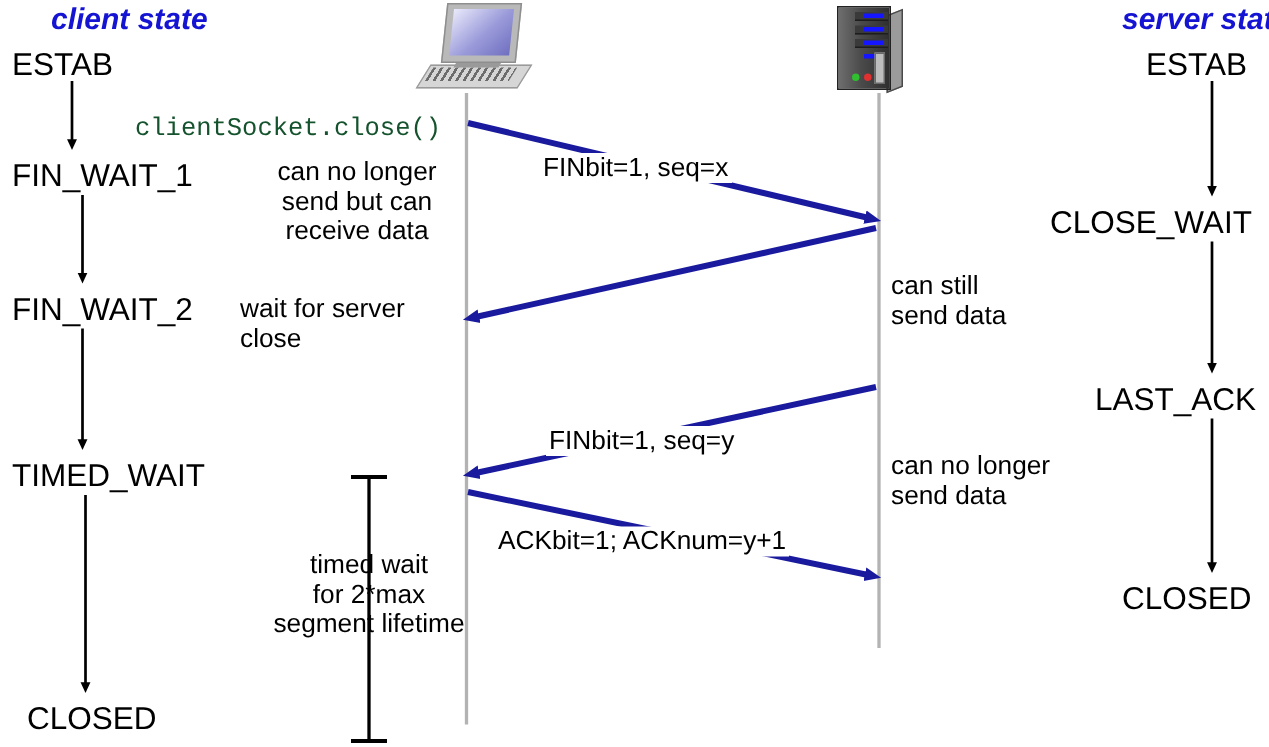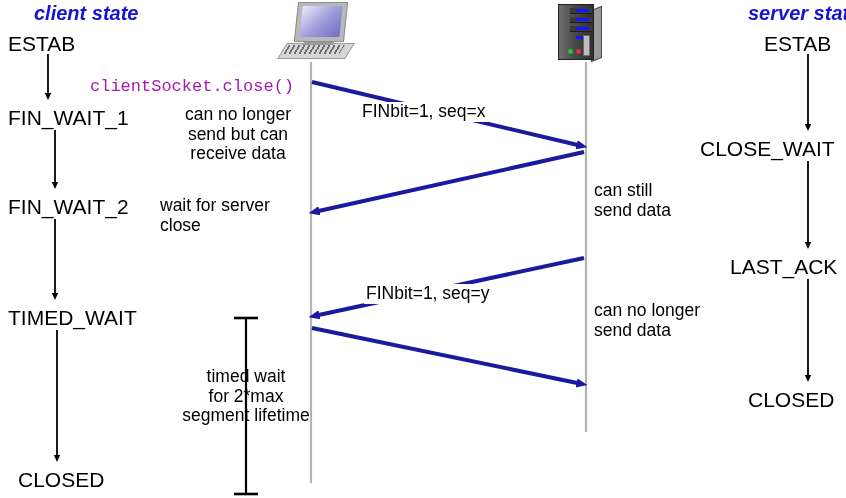--- a/index.html
+++ b/index.html
@@ -54,21 +54,21 @@
   .seg {
     font-size: 17.5px;
     color: #000000;
     background: #ffffff;
     padding: 0 2px;
   }
   
   .code {
     font-family: "Liberation Mono", "DejaVu Sans Mono", monospace;
     font-size: 17px;
-    color: #a21caf;
+    color: #14532d;
     background: #ffffff;
     padding: 0 2px;
   }
   
   .device { position: absolute; }
 
   
   .laptop-screen-outer {
     position: absolute;
     left: 14px; top: 0px;
@@ -238,14 +238,15 @@
 for 2*max
 segment lifetime</div>
 
   <div class="lbl note left" style="left:594px; top:181px; width:170px;">can still
 send data</div>
   <div class="lbl note left" style="left:594px; top:301px; width:170px;">can no longer
 send data</div>
 
   <div class="lbl seg" style="left:360px; top:102px;">FINbit=1, seq=x</div>
   <div class="lbl seg" style="left:364px; top:284px;">FINbit=1, seq=y</div>
+  <div class="lbl seg" style="left:330px; top:351px;">ACKbit=1; ACKnum=y+1</div>
 
 </div>
 
 </body></html>

